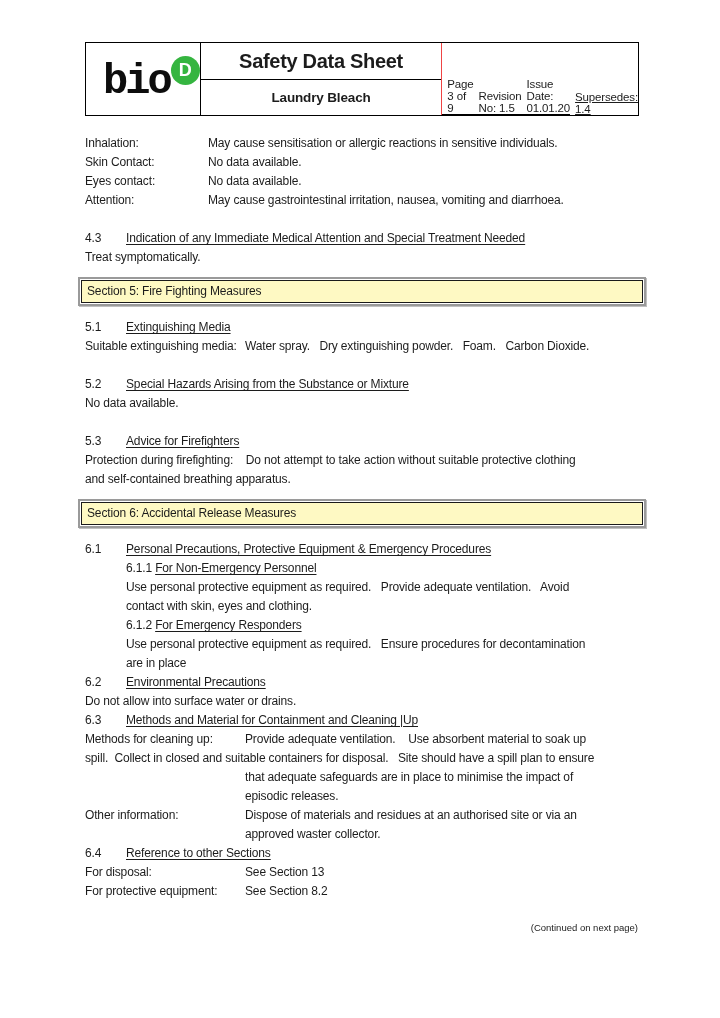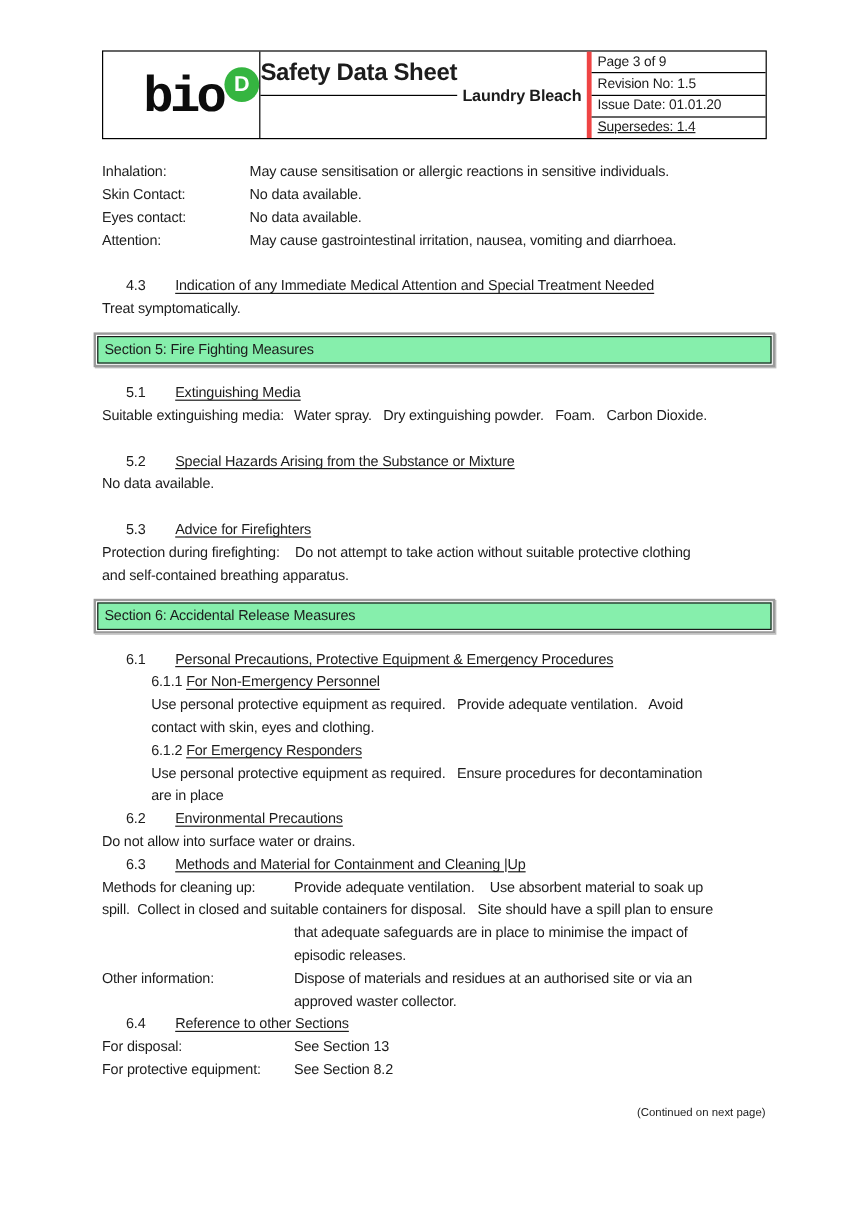--- a/index.html
+++ b/index.html
@@ -14,39 +14,39 @@
   .logo-cell { width:130px; border-right:1px solid #000; display:flex; align-items:center; justify-content:flex-end; }
   .logo-text {
     font-family:"Liberation Mono","DejaVu Sans Mono",monospace;
     font-weight:bold; font-size:42px; line-height:1; letter-spacing:-3px; color:#0d0d0d;
   }
   .logo-badge {
     display:inline-flex; width:29px; height:29px; border-radius:50%;
     color:#fff; font-family:"Liberation Sans",sans-serif; font-weight:bold; font-size:18px;
     align-items:center; justify-content:center; vertical-align:16px; margin-left:1px; letter-spacing:0;
   }
-  .title-cell { width:276px; border-right:4px solid #ef4444; display:flex; flex-direction:row; box-sizing:border-box; }
+  .title-cell { width:276px; border-right:1px solid #ef4444; display:flex; flex-direction:column; box-sizing:border-box; }
   .title-top { height:37px; border-bottom:1px solid #000; display:flex; align-items:center; justify-content:center;
                font-weight:bold; font-size:20px; letter-spacing:-0.3px; box-sizing:border-box; }
   .title-bottom { flex:1; display:flex; align-items:center; justify-content:center; font-weight:bold; font-size:13.5px; }
-  .meta-cell { flex:1; display:flex; flex-direction:column; }
+  .meta-cell { flex:1; display:flex; flex-direction:row;align-items:flex-end; }
   .meta-row { flex:1; border-bottom:1px solid #000; display:flex; align-items:center; padding-left:5px; font-size:11.5px; box-sizing:border-box; }
   .meta-row:last-child { border-bottom:none;text-decoration:underline; }
   
   .doc-body { padding-top:18px; }
   .line { line-height:19px; min-height:19px; white-space:pre-wrap; }
   .gap  { height:19px; }
   .ind1 { padding-left:41px; }
   .ind2 { padding-left:160px; }
-  .num  { display:inline-block; min-width:41px;margin-left:20px; }
+  .num  { display:inline-block; min-width:41px; }
   .label1 { display:inline-block; min-width:123px; }
   .label2 { display:inline-block; min-width:160px; }
   .u { text-decoration:underline; text-underline-offset:2px; }
   .secbox { border:2px solid #9a9a9a; padding:1px; margin:10px -7px 12px -7px; box-shadow:1px 1px 0 #c0c0c0; }
-  .secbox-inner { border:1px solid #1a1a1a; padding:2px 5px; line-height:17px; background:#86efac; }
+  .secbox-inner { border:1px solid #1a1a1a; padding:2px 5px; line-height:17px; background:#fef9c3; }
   .footer { text-align:right; font-size:9.5px; letter-spacing:0; margin-top:21px; padding-right:1px; color:#222; }
 </style>
 </head>
 <body>
 
 <div class="page">
 
   <div class="header">
     <div class="logo-cell">
       <span class="logo-text"><span>bio</span><span class="logo-badge" style="background-color: rgb(53, 181, 64);">D</span></span>

